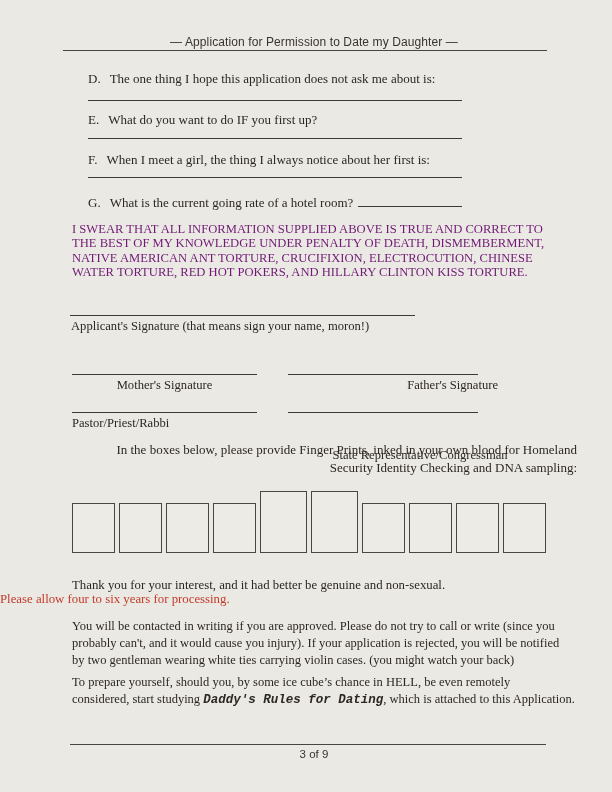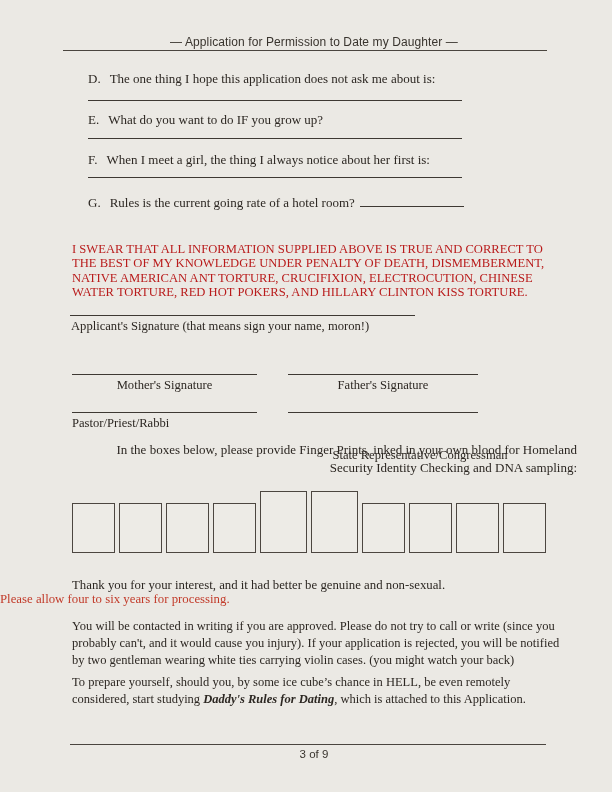--- a/index.html
+++ b/index.html
@@ -32,33 +32,32 @@
   .ans-d { top: 100px; }
   .ans-e { top: 138px; }
   .ans-f { top: 177px; }
   .inline-blank {
     display: inline-block; width: 104px; height: 13px;
     border-bottom: 1.2px solid #3e3933; margin-left: 5px;
   }
 
   .oath {
     position: absolute; top: 222px; left: 72px; width: 505px;
-    color: #b91c1c; font-size: 12.6px; line-height: 14.4px;
+    color: #701a75; font-size: 12.6px; line-height: 14.4px;
     white-space: pre-line;
-    margin-top: 20px;
   }
 
   .sig-rule { border-top: 1.3px solid #3e3933; }
   .applicant-rule { top: 315px; left: 70px; width: 345px; }
   .sig-label { position: absolute; font-size: 12.6px; white-space: nowrap; }
   .applicant-label { top: 319px; left: 71px; }
   .mother-rule { top: 374px; left: 72px; width: 185px; }
   .mother-label { top: 378px; left: 72px; width: 185px; text-align: center; }
   .father-rule { top: 374px; left: 288px; width: 190px; }
-  .father-label { top: 378px; left: 268px; width: 230px; text-align: center; }
+  .father-label { top: 378px; left: 268px; width: 230px; text-align: right; }
   .pastor-rule { top: 412px; left: 72px; width: 185px; }
   .pastor-label { top: 416px; left: 72px; width: 185px; text-align: left; }
   .staterep-rule { top: 412px; left: 288px; width: 190px; }
   .staterep-label { top: 416px; left: 295px; width: 250px; text-align: center; margin-top: 32px; }
 
   .fp-instructions {
     position: absolute; top: 441px; left: 72px; width: 505px;
     font-size: 13px; line-height: 18px; white-space: pre-line; text-align: right;
   }
   .fp-row {
@@ -76,21 +75,21 @@
   .processing {
     position: absolute; top: 592px; left: 0; width: 100%;
     text-align: left; color: #c23b2a; font-size: 12.8px;
   }
   .para {
     position: absolute; left: 72px; width: 528px;
     font-size: 12.5px; line-height: 16.8px; white-space: pre-line;
   }
   .contact { top: 618px; }
   .prepare { top: 674px; }
-  .emph { font-weight: bold; font-style: italic; }
+  .emph { font-weight: bold; font-style: italic; font-family: Liberation Mono, monospace; }
 
   .footer-rule { top: 744px; left: 70px; width: 476px; border-top: 1.2px solid #4a453f; }
   .pageno {
     position: absolute; top: 748px; left: 0; width: 100%;
     text-align: center; font-family: "Liberation Sans", "DejaVu Sans", sans-serif;
     font-size: 11.5px; color: #39342e;
   }
 </style>
 </head>
 <body>
@@ -99,31 +98,31 @@
 
   <div class="title">— Application for Permission to Date my Daughter —</div>
   <div class="rule title-rule"></div>
 
   <div class="q q-d">
     <span class="qlabel">D.</span><span>The one thing I hope this application does not ask me about is:</span>
   </div>
   <div class="rule answer-rule ans-d"></div>
 
   <div class="q q-e">
-    <span class="qlabel">E.</span><span>What do you want to do IF you grow up?</span>
+    <span class="qlabel">E.</span><span>What do you want to do IF you first up?</span>
   </div>
   <div class="rule answer-rule ans-e"></div>
 
   <div class="q q-f">
     <span class="qlabel">F.</span><span>When I meet a girl, the thing I always notice about her first is:</span>
   </div>
   <div class="rule answer-rule ans-f"></div>
 
   <div class="q q-g">
-    <span class="qlabel">G.</span><span>Rules is the current going rate of a hotel room?</span><span class="inline-blank"></span>
+    <span class="qlabel">G.</span><span>What is the current going rate of a hotel room?</span><span class="inline-blank"></span>
   </div>
 
   <div class="oath">I SWEAR THAT ALL INFORMATION SUPPLIED ABOVE IS TRUE AND CORRECT TO
 THE BEST OF MY KNOWLEDGE UNDER PENALTY OF DEATH, DISMEMBERMENT,
 NATIVE AMERICAN ANT TORTURE, CRUCIFIXION, ELECTROCUTION, CHINESE
 WATER TORTURE, RED HOT POKERS, AND HILLARY CLINTON KISS TORTURE.</div>
 
   <div class="rule sig-rule applicant-rule"></div>
   <div class="sig-label applicant-label">Applicant's Signature (that means sign your name, moron!)</div>
 

